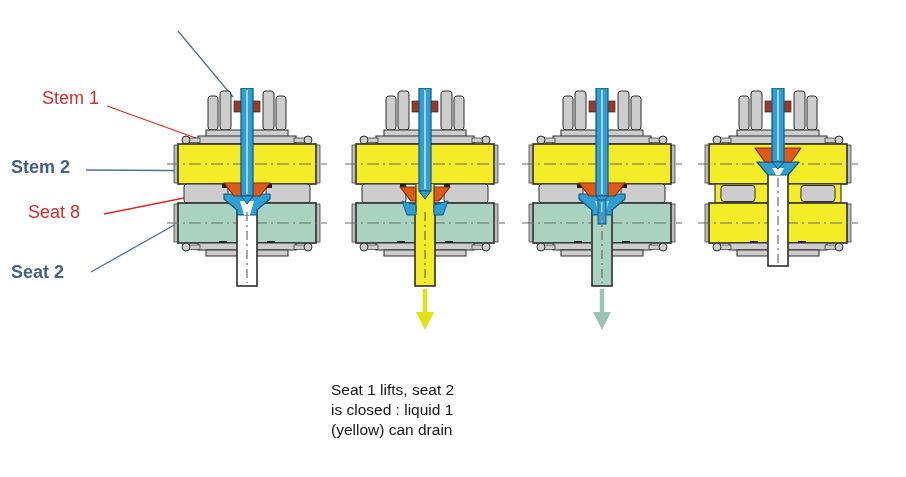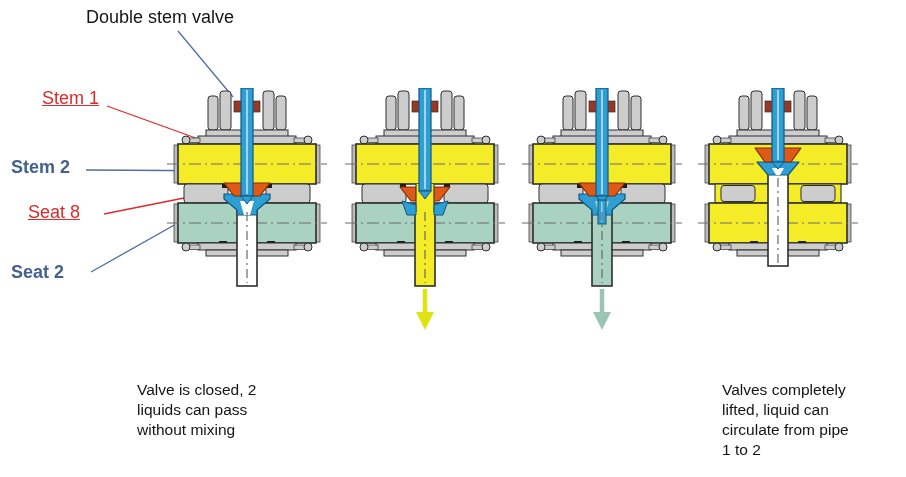--- a/index.html
+++ b/index.html
@@ -7,38 +7,37 @@
     --leader-red:#e02929; --leader-blue:#4f6f9f;
     --text-dark:#141414;
   }
   html,body{margin:0;padding:0;background:#ffffff;}
   .stage{
     position:relative; width:906px; height:477px; background:#ffffff;
     font-family:"Liberation Sans", sans-serif; overflow:hidden;
   }
   .lbl{position:absolute; font-size:18px; line-height:20px; white-space:nowrap;}
   .lbl.dark{color:var(--text-dark);}
-  .lbl.red{color:var(--label-red);text-decoration:underline;}
+  .lbl.red{color:var(--label-red);}
   .lbl.blue{color:var(--label-blue);font-weight:bold;}
   .overlay{position:absolute; left:0; top:0; pointer-events:none;}
   .leader-red{stroke:var(--leader-red); stroke-width:1.3;}
   .leader-blue{stroke:var(--leader-blue); stroke-width:1.3;}
   .valve{position:absolute; top:88px; width:170px; height:252px;}
   .caption{
     position:absolute; top:380px; width:170px;
     font-size:15.5px; line-height:20px; color:var(--text-dark);
     white-space:pre-line;
   }
 </style>
 </head>
 <body>
 
 <div class="stage">
 
-  <div class="lbl dark" style="left:86px;top:7px">Double stem valve</div>
   <div class="lbl red" style="left:42px;top:88px">Stem 1</div>
   <div class="lbl blue" style="left:11px;top:157px">Stem 2</div>
   <div class="lbl red" style="left:28px;top:202px">Seat 8</div>
   <div class="lbl blue" style="left:11px;top:262px">Seat 2</div>
 
   <svg class="overlay" width="906" height="477">
     <line x1="178" y1="31" x2="233" y2="97" class="leader-blue"></line>
     <line x1="107" y1="106" x2="240" y2="154" class="leader-red"></line>
     <line x1="86" y1="170" x2="246" y2="171" class="leader-blue"></line>
     <line x1="104" y1="214" x2="229" y2="189" class="leader-red"></line>
@@ -215,21 +214,17 @@
         <rect x="75" y="86" width="20" height="92" fill="#ffffff" stroke="#2e2e2e" stroke-width="1.6"></rect>
         <polygon points="64,74 106,74 95,87 75,87" fill="#2d9fd4" stroke-linejoin="round" stroke="#14567c" stroke-width="1.2"></polygon>
         <polygon points="79,80 91,80 87,87 83,87" fill="#ffffff" stroke-linejoin="round"></polygon>
         <polygon points="62,60 108,60 98,74 72,74" fill="#e05a17" stroke-linejoin="round" stroke="#7e2d06" stroke-width="1.2"></polygon>
         <rect x="79" y="0" width="12" height="74" fill="#2d9fd4" stroke="#14567c" stroke-width="1.2"></rect>
         <rect x="84" y="2" width="2" height="70" fill="rgba(255,255,255,0.55)"></rect>
         <polygon points="79,74 91,74 85,81" fill="#2d9fd4" stroke-linejoin="round" stroke="#14567c" stroke-width="1"></polygon>
         <line x1="85" y1="90" x2="85" y2="175" stroke="#6b6b6b" stroke-width="1.2" stroke-dasharray="9 4 2 4"></line>
       </svg></div>
 
-  <div class="caption" style="left:137px">Valve is closed, 2
-liquids can pass
-without mixing</div>
-  <div class="caption" style="left:722px">Valves completely
-lifted, liquid can
-circulate from pipe
-1 to 2</div>
+  <div class="caption" style="left:331px">Seat 1 lifts, seat 2
+is closed : liquid 1
+(yellow) can drain</div>
 
 </div>
 
 </body></html>

